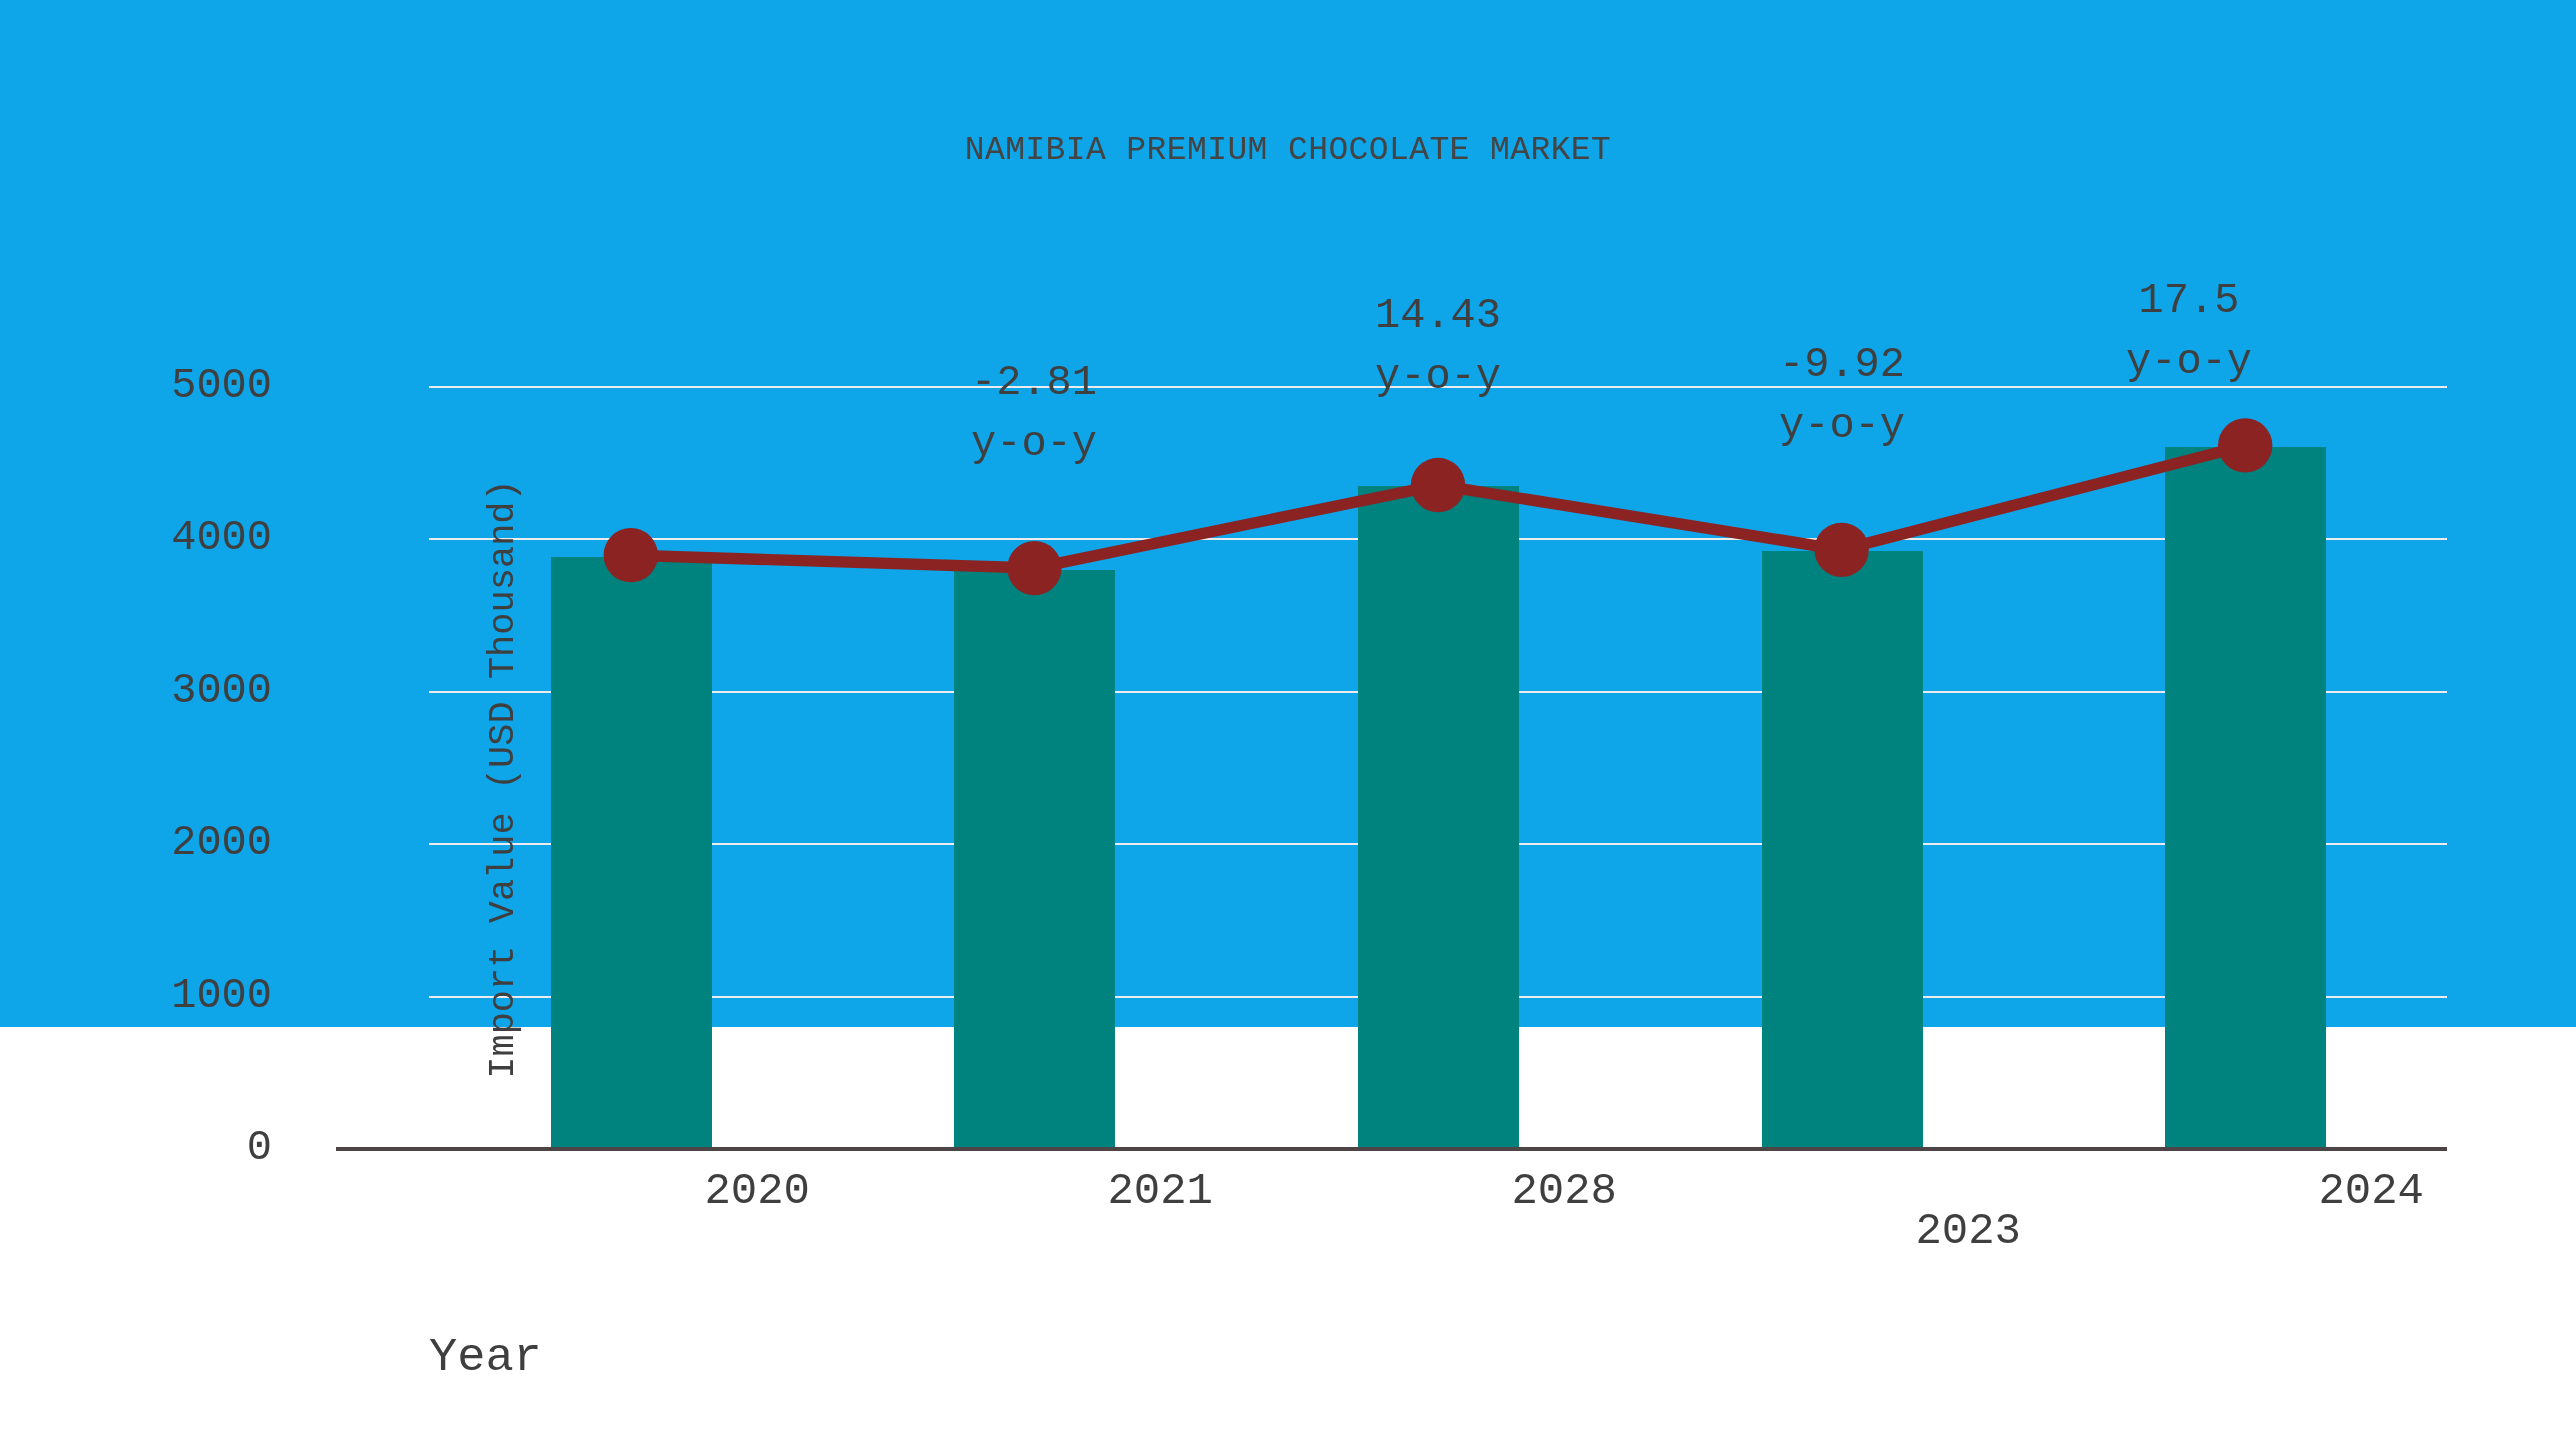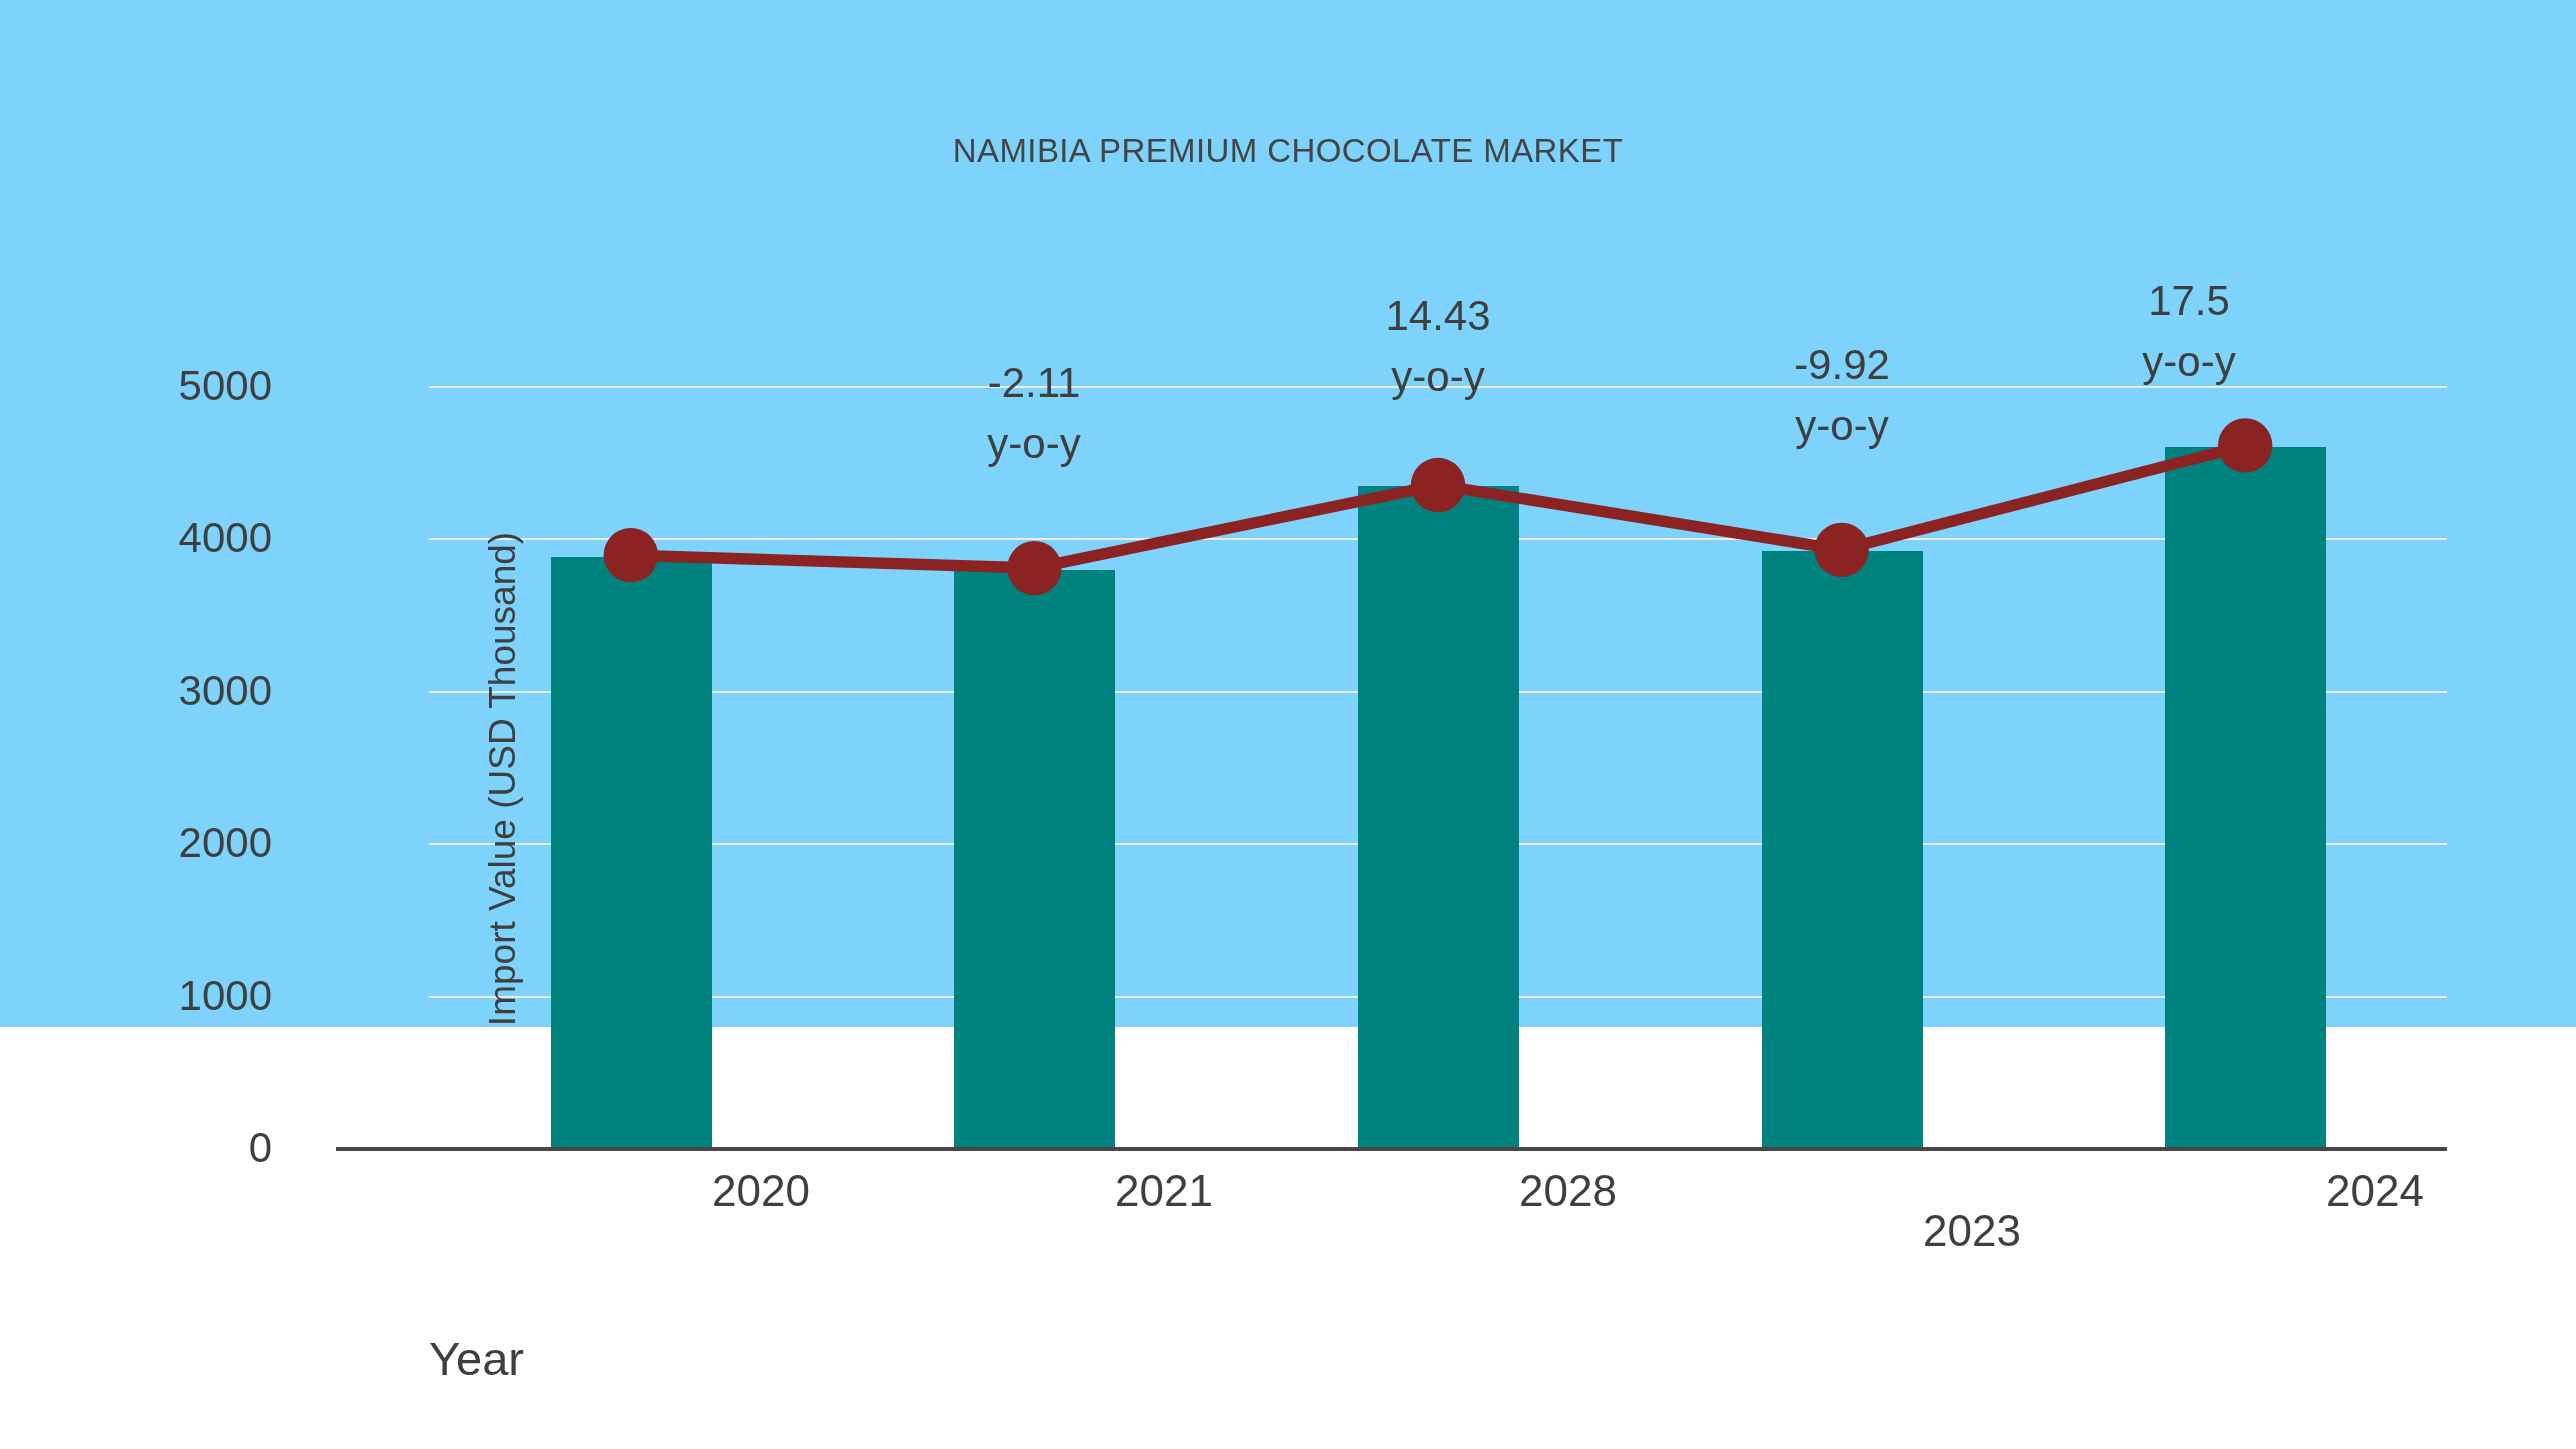--- a/index.html
+++ b/index.html
@@ -10,21 +10,22 @@
   body {
     width: 2576px;
     height: 1449px;
     font-family: "Liberation Sans", "DejaVu Sans", sans-serif;
     overflow: hidden;
   }
   .figure {
     position: relative;
     width: 2576px;
     height: 1027px;
-    background: #7dd3fc;
+    background: #0ea5e9;
+    font-family: Liberation Mono, monospace;
   }
   .chart-title {
     position: absolute;
     left: 0;
     top: 132px;
     width: 2576px;
     text-align: center;
     font-size: 33px;
     color: #444444;
     letter-spacing: 0.4px;
@@ -154,21 +155,21 @@
     <svg class="overlay" id="line-overlay" viewBox="0 0 2820 1065" preserveAspectRatio="none">
         <polyline points="282,236.42999999999995 846,254.53499999999997 1410,138.45000000000005 1974,228.97500000000002 2538,83.06999999999994" fill="none" stroke="#8b2323" stroke-width="16" stroke-linejoin="round" stroke-linecap="round"></polyline>
         <ellipse cx="282" cy="236.42999999999995" rx="38" ry="38" fill="#8b2323"></ellipse>
         <ellipse cx="846" cy="254.53499999999997" rx="38" ry="38" fill="#8b2323"></ellipse>
         <ellipse cx="1410" cy="138.45000000000005" rx="38" ry="38" fill="#8b2323"></ellipse>
         <ellipse cx="1974" cy="228.97500000000002" rx="38" ry="38" fill="#8b2323"></ellipse>
         <ellipse cx="2538" cy="83.06999999999994" rx="38" ry="38" fill="#8b2323"></ellipse>
       </svg>
     <div id="annotations">
         <div class="annotation" style="left: 605px; top: -33px;">
-          <span class="ann-line">-2.11</span>
+          <span class="ann-line">-2.81</span>
           <span class="ann-line">y-o-y</span>
         </div>
         <div class="annotation" style="left: 1009px; top: -116px; margin-top: 16px;">
           <span class="ann-line">14.43</span>
           <span class="ann-line">y-o-y</span>
         </div>
         <div class="annotation" style="left: 1413px; top: -51px;">
           <span class="ann-line">-9.92</span>
           <span class="ann-line">y-o-y</span>
         </div>

